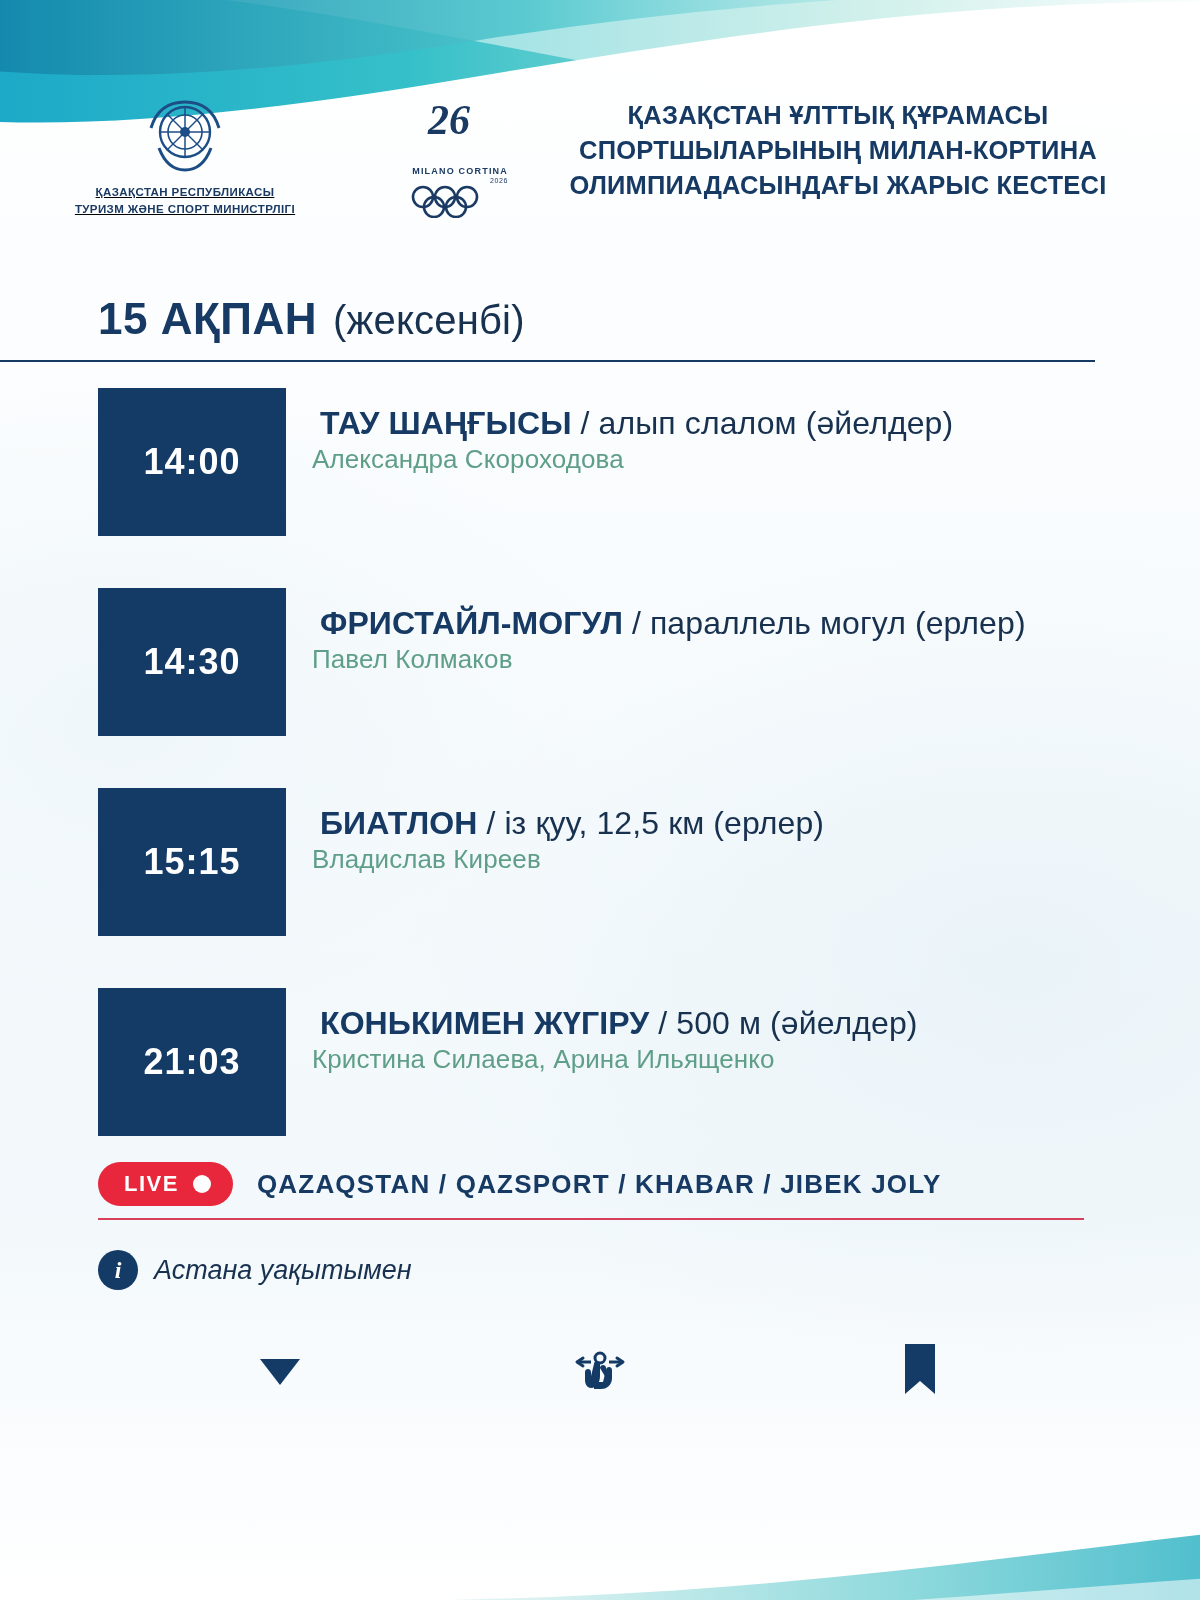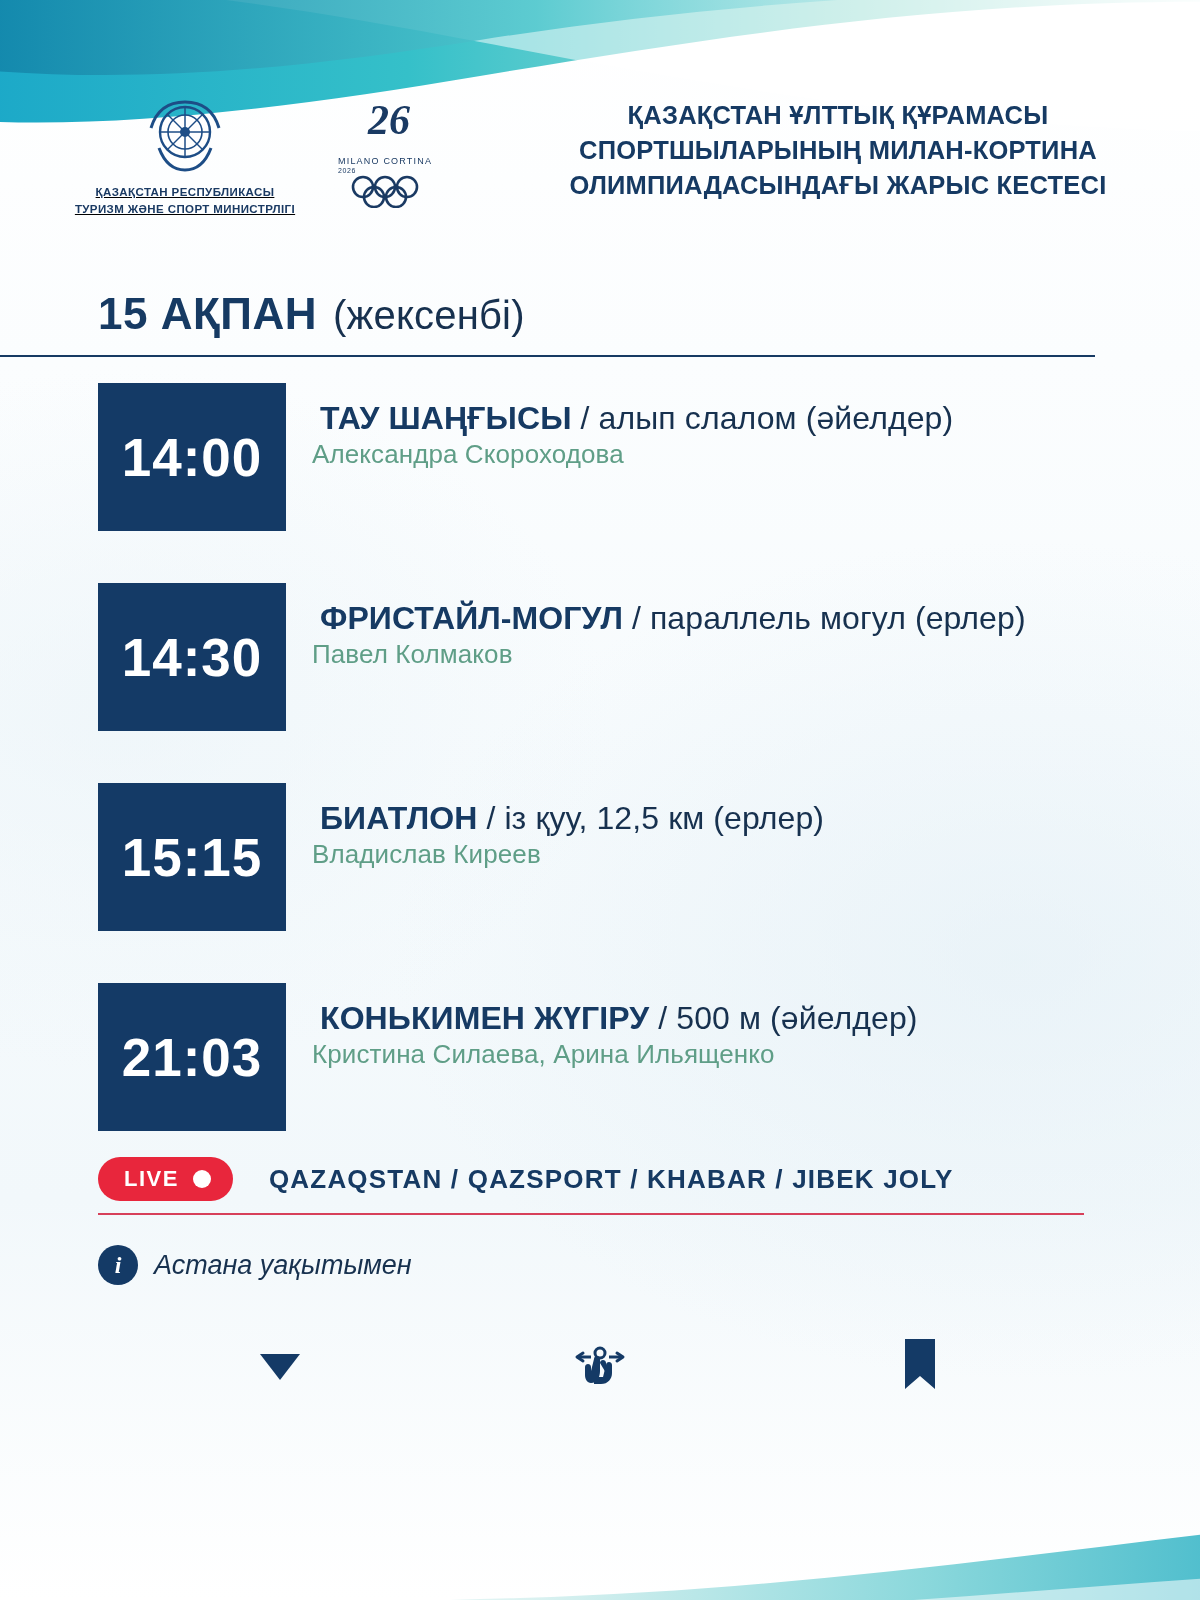--- a/index.html
+++ b/index.html
@@ -38,23 +38,23 @@
     align-items: flex-start;
     padding: 88px 60px 0 60px;
     gap: 28px;
   }
   .logo-gov { width: 250px; text-align: center; padding-top: 10px; text-decoration: underline; }
   .gov-emblem { margin: 0 auto 10px auto; display:block; }
   .gov-text {
     font-size: 11.5px; font-weight: 700; color: #1a3a63; letter-spacing: 0.4px;
     line-height: 1.45;
   }
-  .logo-games { width: 170px; text-align: left; padding-top: 6px; }
+  .logo-games { width: 170px; text-align: right; padding-top: 6px; }
   .games-title {
-    font-size: 9px; font-weight: 400; color: #1a3a63; letter-spacing: 1.2px; margin-top: 2px;
+    font-size: 9px; font-weight: 700; color: #1a3a63; letter-spacing: 1.2px; margin-top: 12px;
   }
   .games-sub { font-size: 7px; color: #1a3a63; letter-spacing: 0.6px; margin-top: 1px; }
   .header-title {
     flex: 1;
     padding-top: 10px;
     font-size: 25.5px;
     line-height: 1.38;
     font-weight: 800;
     color: #163a63;
     letter-spacing: 0.2px;
@@ -95,21 +95,21 @@
   }
   .time-box {
     flex: 0 0 auto;
     width: 188px;
     height: 148px;
     background: #143a66;
     color: #ffffff;
     display: flex;
     align-items: center;
     justify-content: center;
-    font-size: 53px;
+    font-size: 36px;
     font-weight: 800;
     letter-spacing: 1px;
   }
   .event-text {
     padding-left: 26px;
     padding-top: 16px;
     flex: 1;
   }
   .event-title {
     font-size: 32px;
@@ -125,21 +125,21 @@
     color: #5f9e87;
     letter-spacing: 0.1px;
   }
 
   
   .live-row {
     position: relative;
     display: flex;
     align-items: center;
     margin: 18px 0 0 98px;
-    gap: 36px;
+    gap: 24px;
   }
   .live-badge {
     background: #e8263c;
     color: #fff;
     border-radius: 40px;
     padding: 9px 22px 9px 26px;
     display: flex;
     align-items: center;
     gap: 14px;
     font-weight: 800;

